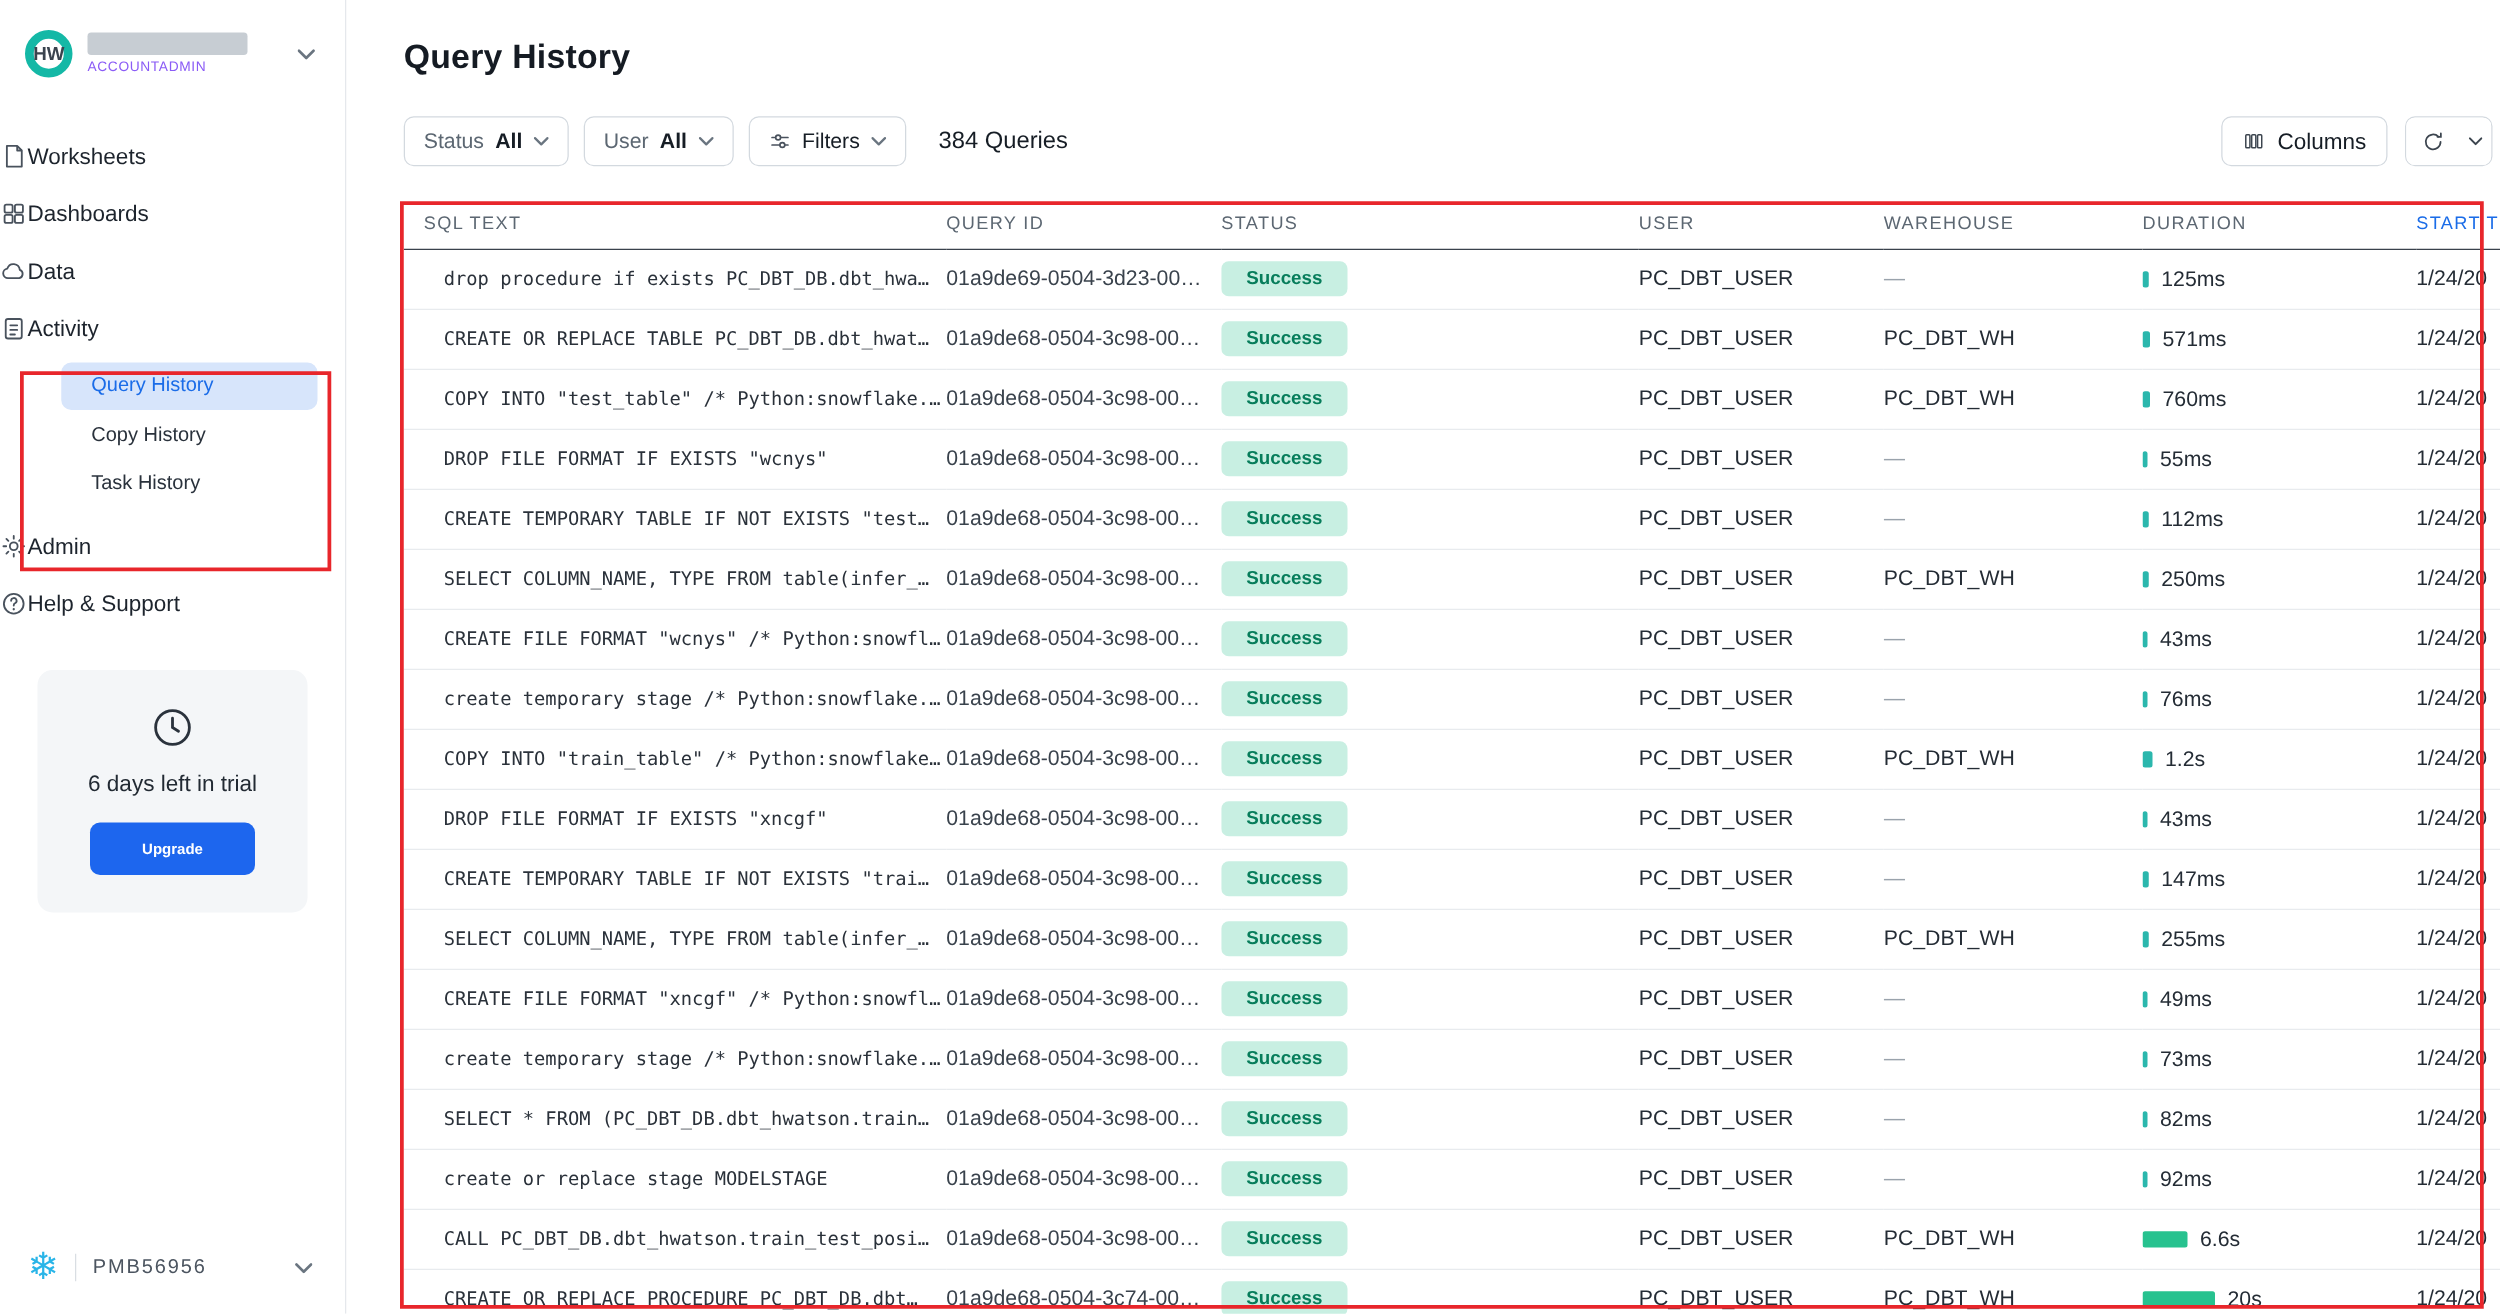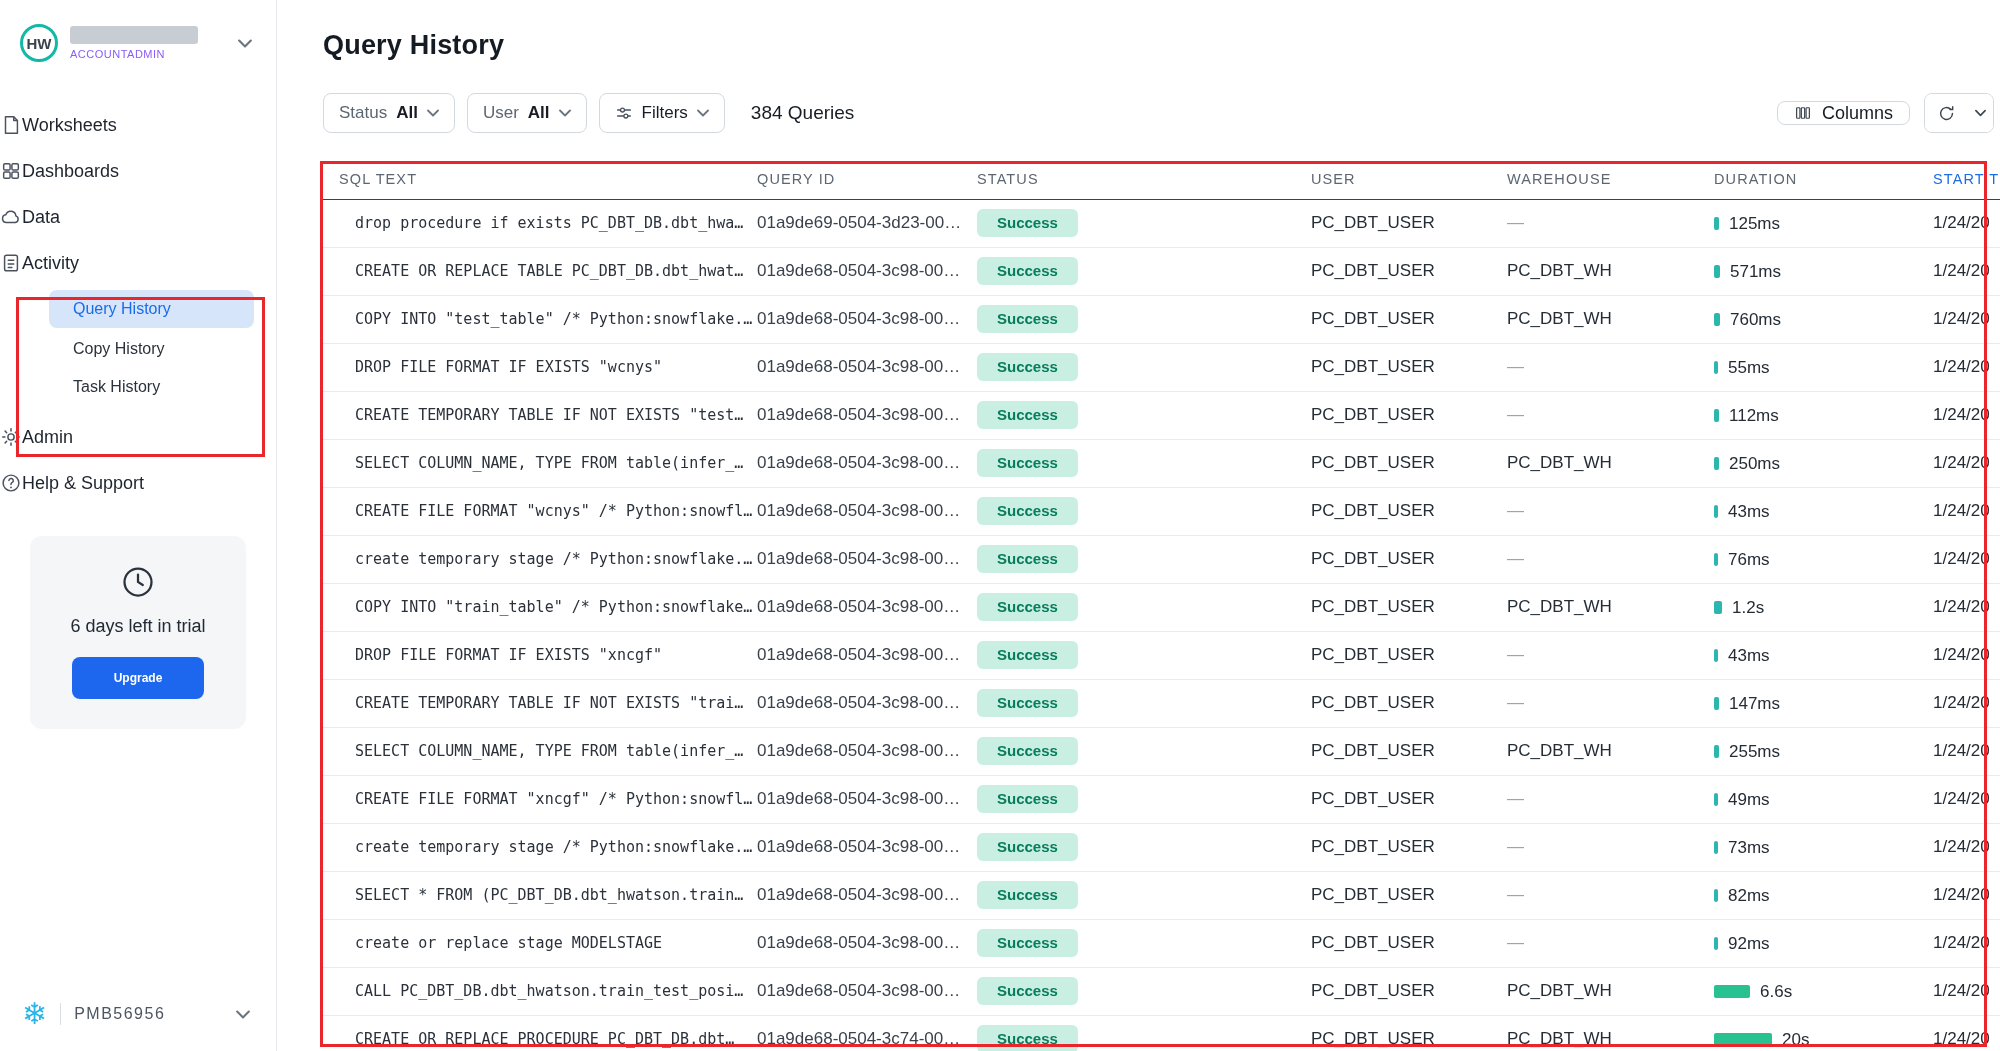--- a/index.html
+++ b/index.html
@@ -3,21 +3,21 @@
 <meta charset="utf-8">
 <style>
   *{box-sizing:border-box;margin:0;padding:0}
   html,body{width:2000px;height:1051px;overflow:hidden}
   body{font-family:"Liberation Sans",sans-serif;background:#fff;color:#1b222b;position:relative}
   .app{display:flex;width:2000px;height:1051px}
 
   
   aside{width:277px;flex:0 0 277px;border-right:1px solid #e5e8ec;position:relative;background:#fff}
   .account{display:flex;align-items:center;gap:12px;padding:24px 24px 0 20px;cursor:pointer}
-  .avatar{width:38px;height:38px;border-radius:50%;border:3px solid #14b8a6;display:flex;align-items:center;justify-content:center;font-size:15px;font-weight:600;color:#3a434e;flex:0 0 38px}
+  .avatar{width:38px;height:38px;border-radius:50%;border:7px solid #14b8a6;display:flex;align-items:center;justify-content:center;font-size:15px;font-weight:600;color:#3a434e;flex:0 0 38px}
   .redacted{width:128px;height:18px;background:#c7cdd3;border-radius:3px}
   .role{font-size:11px;color:#8b5cf6;letter-spacing:.5px;margin-top:4px}
   .acct-chev{margin-left:auto;color:#6a7580;display:flex}
   .nav{margin-top:40px}
   .nav-item{display:flex;align-items:center;height:46px;cursor:pointer}
   .nav-item .nicon{width:22px;height:22px;color:#49525d;display:flex;flex:0 0 22px}
   .nav-item .nlabel{font-size:18px;font-weight:500;color:#1d242d;white-space:nowrap}
   .subnav{margin:4px 0 8px 0}
   .sub-item{height:38px;display:flex;align-items:center;padding-left:73px;font-size:16px;color:#2a323c;cursor:pointer;white-space:nowrap}
   .sub-item.active{margin:0 22px 2px 49px;padding-left:24px;background:#d7e5fb;border-radius:8px;color:var(--accent,#1a6ce8);font-weight:500}
@@ -35,21 +35,21 @@
   main{flex:1;min-width:0;position:relative;padding-left:46px}
   h1{font-size:27px;font-weight:700;color:#151b23;margin-top:30px;letter-spacing:.2px}
   .toolbar{display:flex;align-items:center;margin-top:32px;padding-right:6px}
   .chip{display:inline-flex;align-items:center;gap:9px;height:40px;padding:0 15px;border:1px solid #d3d9df;border-radius:8px;background:#fff;font-family:"Liberation Sans",sans-serif;font-size:17px;cursor:pointer;margin-right:12px}
   .chip-label{color:#5c6772}
   .chip-value{color:#161d25;font-weight:700}
   .chev{color:#6a7580;display:flex}
   .ficon{color:#49525d;display:flex}
   .qcount{font-size:19px;color:#161d25;margin-left:14px}
   .toolbar-right{margin-left:auto;display:flex;align-items:center;gap:14px}
-  .btn{display:inline-flex;align-items:center;gap:10px;height:24px;padding:0 16px;border:1px solid #d3d9df;border-radius:8px;background:#fff;font-family:"Liberation Sans",sans-serif;font-size:18px;color:#161d25;cursor:pointer}
+  .btn{display:inline-flex;align-items:center;gap:10px;height:40px;padding:0 16px;border:1px solid #d3d9df;border-radius:8px;background:#fff;font-family:"Liberation Sans",sans-serif;font-size:18px;color:#161d25;cursor:pointer}
   .btn .bicon{color:#3c454f;display:flex}
   .split{display:flex;border:1px solid #d3d9df;border-radius:8px;overflow:hidden;height:40px}
   .split button{background:#fff;border:none;display:flex;align-items:center;justify-content:center;cursor:pointer;color:#3c454f}
   .seg-refresh{width:42px}
   .seg-chev{width:26px;border-left:1px solid #e4e8ec}
 
   
   .table-wrap{margin-top:26px;overflow:hidden;width:100%}
   table{border-collapse:collapse;table-layout:fixed;width:1850px}
   th{font-size:14.5px;font-weight:500;letter-spacing:1.1px;color:#5c6772;text-align:left;padding:0 12px 0 0;height:40px;border-bottom:1px solid #3a424c;vertical-align:middle;white-space:nowrap;cursor:pointer}

